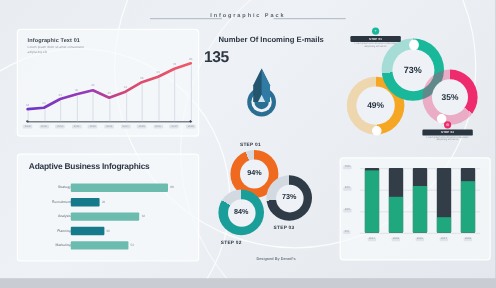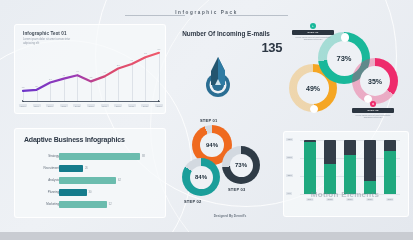--- a/index.html
+++ b/index.html
@@ -33,21 +33,21 @@
   #barcard{left:14px;top:128px;width:150px;height:88px;border-radius:3px;}
   #bc-title{position:absolute;left:9px;top:7px;font-size:7px;font-weight:700;color:#2e3947;letter-spacing:-.2px;}
   .brow{position:absolute;height:7px;}
   .blabel{position:absolute;right:0;top:1.2px;font-size:2.9px;color:#5f6a77;text-align:right;width:40px;}
   .bbar{position:absolute;left:44px;height:7px;border-radius:.8px;}
   .bval{position:absolute;font-size:2.6px;color:#8a949f;top:1.6px;}
 
   
   #midtitle{position:absolute;left:170px;top:30px;width:112px;text-align:center;
     font-size:6.4px;font-weight:700;color:#2d3744;}
-  #midnum{position:absolute;left:170px;top:40px;width:112px;text-align:right;
+  #midnum{position:absolute;left:170px;top:40px;width:112px;text-align:left;
     font-size:13px;font-weight:700;color:#2d3744;letter-spacing:-.4px;}
   #drop{position:absolute;left:203px;top:54px;width:30px;height:44px;}
 
   
   .donut{position:absolute;border-radius:50%;}
   .donut .hole{position:absolute;border-radius:50%;background:#eef1f5;
     display:flex;align-items:center;justify-content:center;}
   .dpct{font-size:6px;font-weight:700;color:#22303d;}
   .steplbl{position:absolute;font-size:4px;font-weight:700;color:#2b3642;letter-spacing:.2px;white-space:nowrap;}
 
@@ -276,16 +276,15 @@
         <div class="col" style="left: 79.8px; top: 8px; width: 12.4px; height: 54px;">
           <div class="fill" style="height: 12.96px; background: rgb(31, 168, 126);"></div>
         </div>
         <div class="cxlbl" style="left: 86px; top: 66px;">2017</div>
         <div class="col" style="left: 99.8px; top: 8px; width: 12.4px; height: 54px;">
           <div class="fill" style="height: 43.2px; background: rgb(31, 168, 126);"></div>
         </div>
         <div class="cxlbl" style="left: 106px; top: 66px;">2018</div>
       </div>
   </div>
-  <div id="watermark">Motion Elements</div>
   <div id="credit">Designed By Dennif's</div>
 
 </div>
 
 </body></html>

